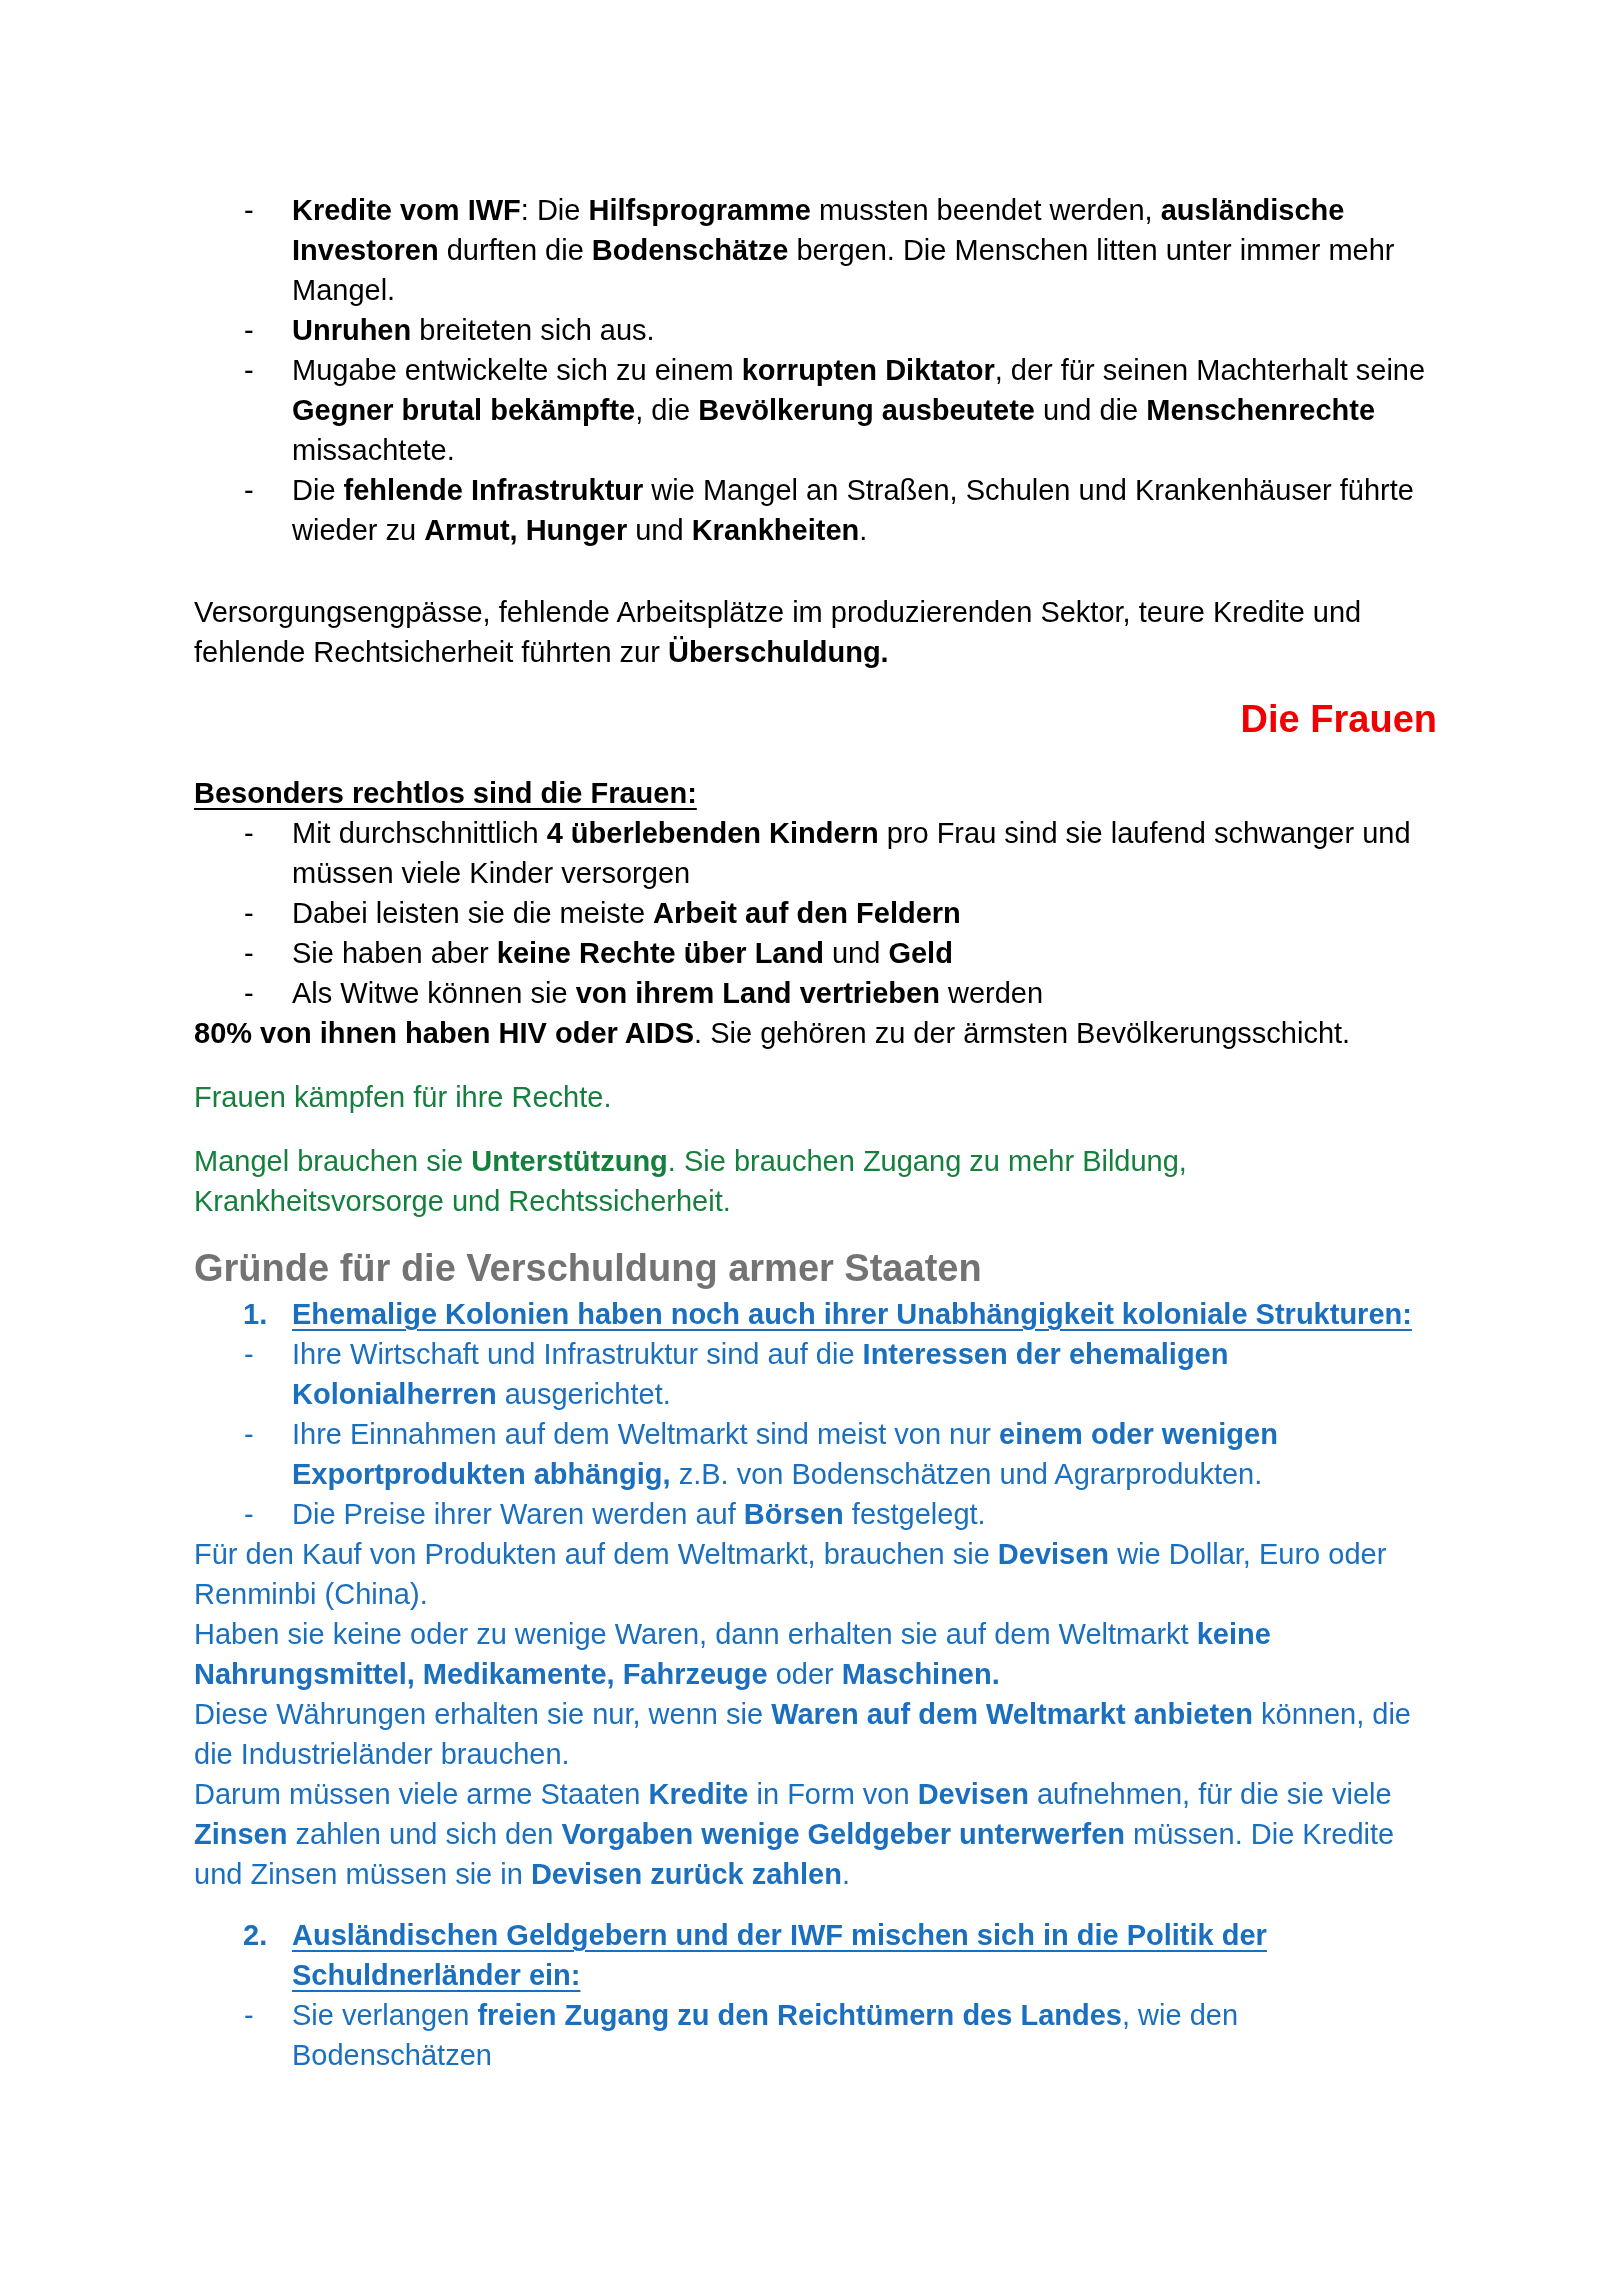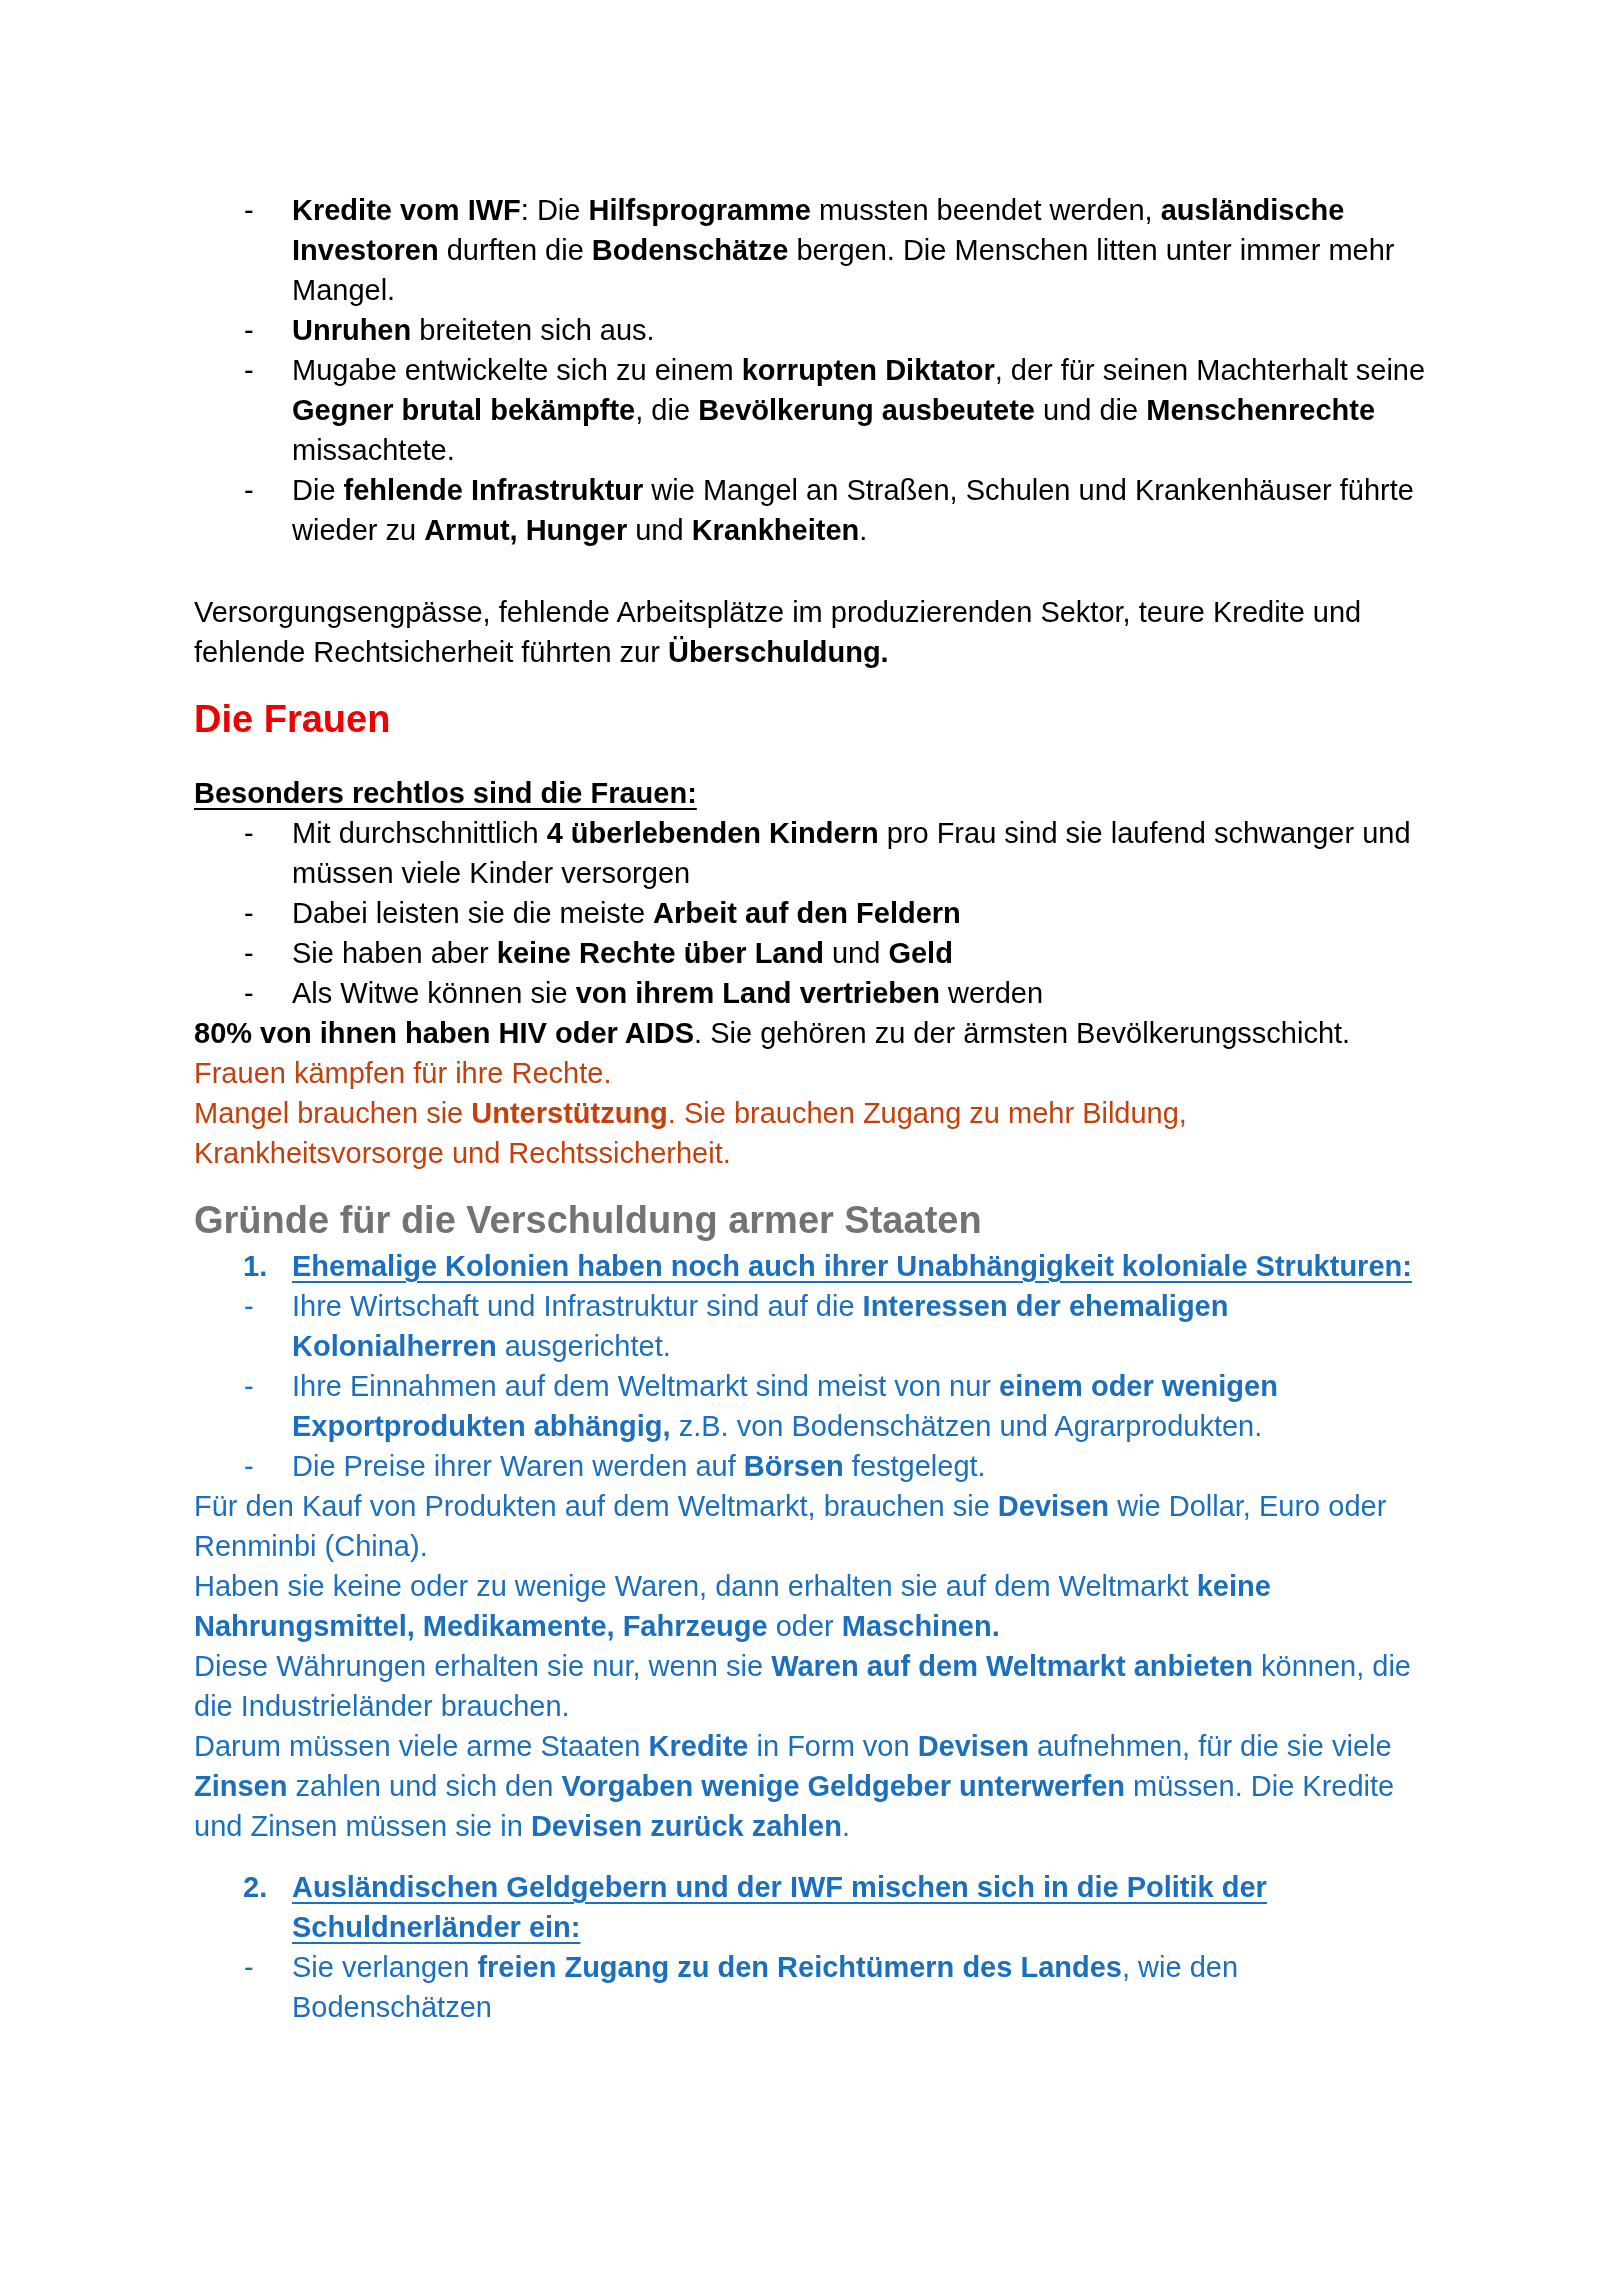--- a/index.html
+++ b/index.html
@@ -6,24 +6,24 @@
   body { width: 1623px; height: 2295px; position: relative; overflow: hidden;
          font-family: "Liberation Sans", sans-serif; color: #000; }
   .page { position: absolute; left: 194px; top: 190px; width: 1243px;
           font-size: 29px; line-height: 40px; }
   .bl { position: relative; padding-left: 98px; }
   .bl .dash { position: absolute; left: 50px; top: 0; }
   .bl .num  { position: absolute; left: 49px; top: 0; font-weight: bold; }
   p { margin: 0; }
   .gap { height: 21px; }
   b { font-weight: bold; }
-  .red { color: #c2410c; }
+  .red { color: #15803d; margin-top: 24px; }
   .blue { color: #1a6fbf; }
   h2 { margin: 0; font-weight: bold; font-family: "Liberation Sans", sans-serif; }
-  .h-red { color: #f00000; font-size: 38px; line-height: 52px; }
+  .h-red { color: #f00000; font-size: 38px; line-height: 52px; text-align: right; }
   .h-blue { color: #737373; font-size: 38px; line-height: 52px; }
   .u { text-decoration: underline; text-underline-offset: 4.6px; text-decoration-thickness: 2px; font-weight: bold; margin-top: 28px; }
 </style>
 </head>
 <body>
 
 <div class="page">
 
   <div>
       <div class="bl"><span class="dash">-</span><b>Kredite vom IWF</b><span>: Die </span><b>Hilfsprogramme</b><span> mussten beendet werden, </span><b>ausländische Investoren</b><span> durften die </span><b>Bodenschätze</b><span> bergen. Die Menschen litten unter immer mehr Mangel.</span></div>

